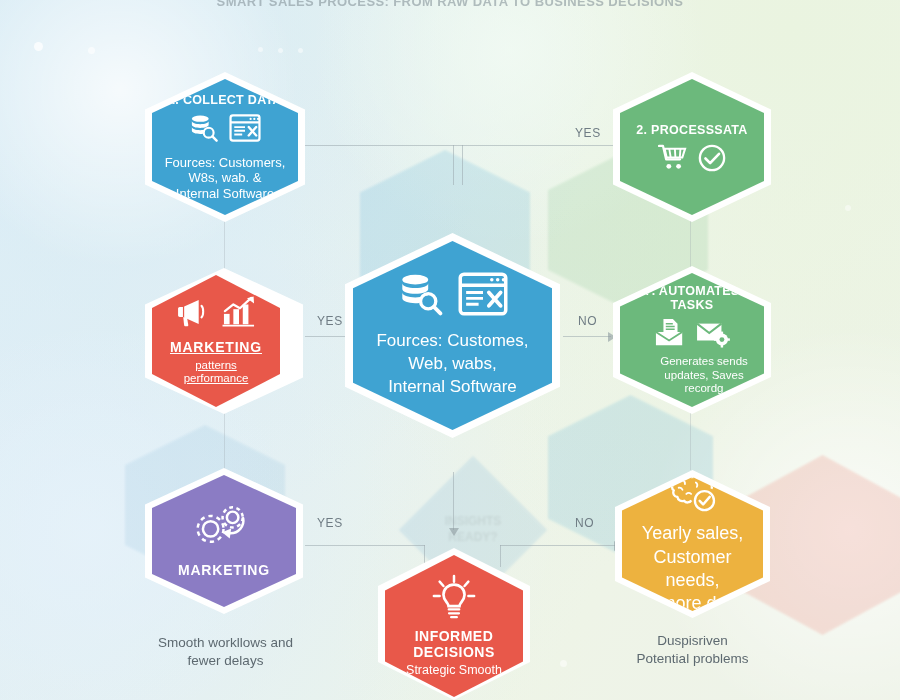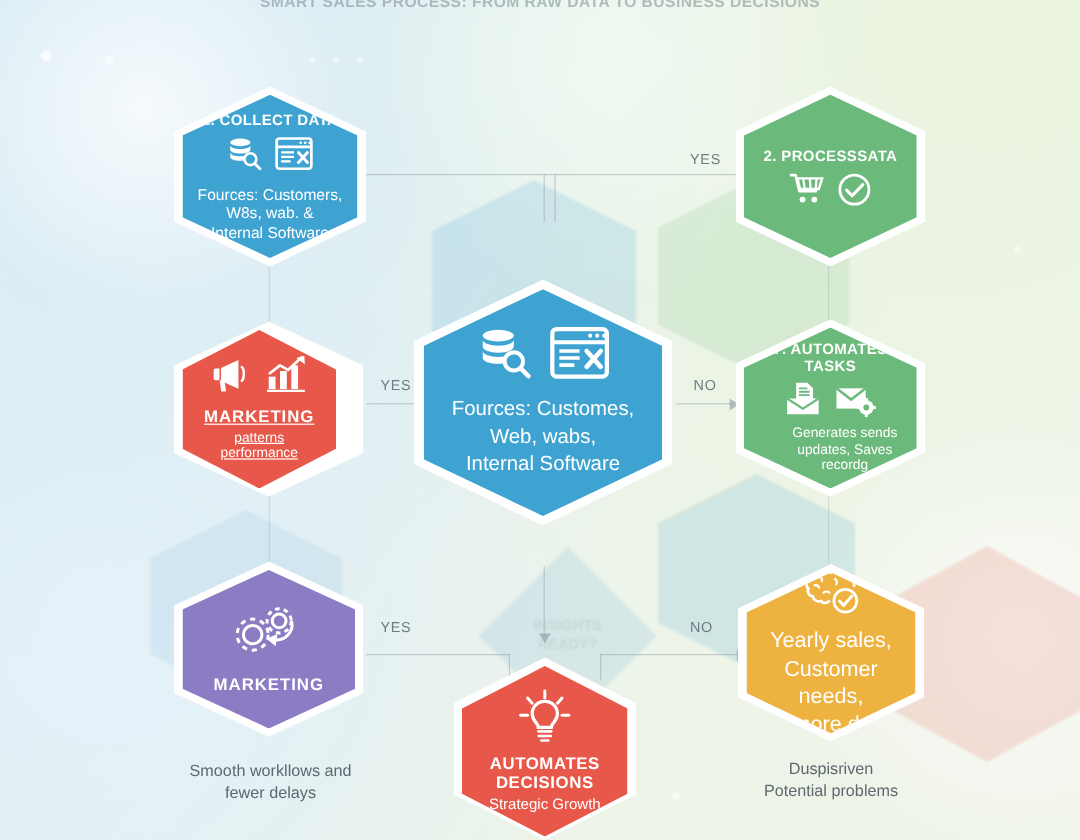--- a/index.html
+++ b/index.html
@@ -291,23 +291,23 @@
           <line x1="45" y1="23" x2="39" y2="23"></line>
         </g>
         <path d="M24 11c-6.4 0-11 4.8-11 10.7 0 4.2 2.4 6.5 3.9 8.5.9 1.2 1.3 2 1.4 3.3h11.4c.1-1.3.5-2.1 1.4-3.3 1.5-2 3.9-4.3 3.9-8.5C35 15.8 30.4 11 24 11z" fill="none" stroke="#fff" stroke-width="2.8"></path>
         <g stroke="#fff" stroke-width="2.3" stroke-linecap="round">
           <line x1="18.5" y1="37" x2="29.5" y2="37"></line>
           <line x1="18.8" y1="41" x2="29.2" y2="41"></line>
           <line x1="21" y1="45" x2="27" y2="45"></line>
         </g>
       </svg>
     </div>
-    <div class="hex-title" style="font-size:14px;letter-spacing:.5px;white-space:pre-line;">AUTOMATES
+    <div class="hex-title" style="font-size:14px;letter-spacing:.5px;white-space:pre-line;">INFORMED
 DECISIONS</div>
-    <div class="hex-sub" style="font-size:12.5px;margin-top:3px;">Strategic Growth</div>
+    <div class="hex-sub" style="font-size:12.5px;margin-top:3px;">Strategic Smooth</div>
   </div>
 
   <div class="hex-outer" style="left:615px;top:470px;width:155px;height:148px;"></div>
   <div class="hex" style="left:622px;top:477px;width:141px;height:134px;background:#edb23f;padding:10px;">
     <div class="icons" style="margin-bottom:8px;">
       <svg width="52" height="42" viewBox="0 0 54 44">
         <path d="M26 6c-3-3.5-9-3.6-11.5.3-3.8-.8-7 2-6.6 5.4-3.3 1.3-3.8 5.6-1 7.6-1.6 3 .4 6.6 3.8 6.9.4 3.3 4 5.3 7 3.9 1.8 2.6 6 2.4 7.5-.4" fill="none" stroke="#fff" stroke-width="2.4" stroke-linejoin="round"></path>
         <path d="M26 6c3-3.5 9-3.6 11.5.3 3.8-.8 7 2 6.6 5.4 2.4 1 3.3 3.7 2.2 5.9" fill="none" stroke="#fff" stroke-width="2.4" stroke-linejoin="round"></path>
         <g fill="none" stroke="#fff" stroke-width="1.9" stroke-linecap="round">
           <path d="M16 9c1.8.4 2.8 2 2.6 3.7"></path>

